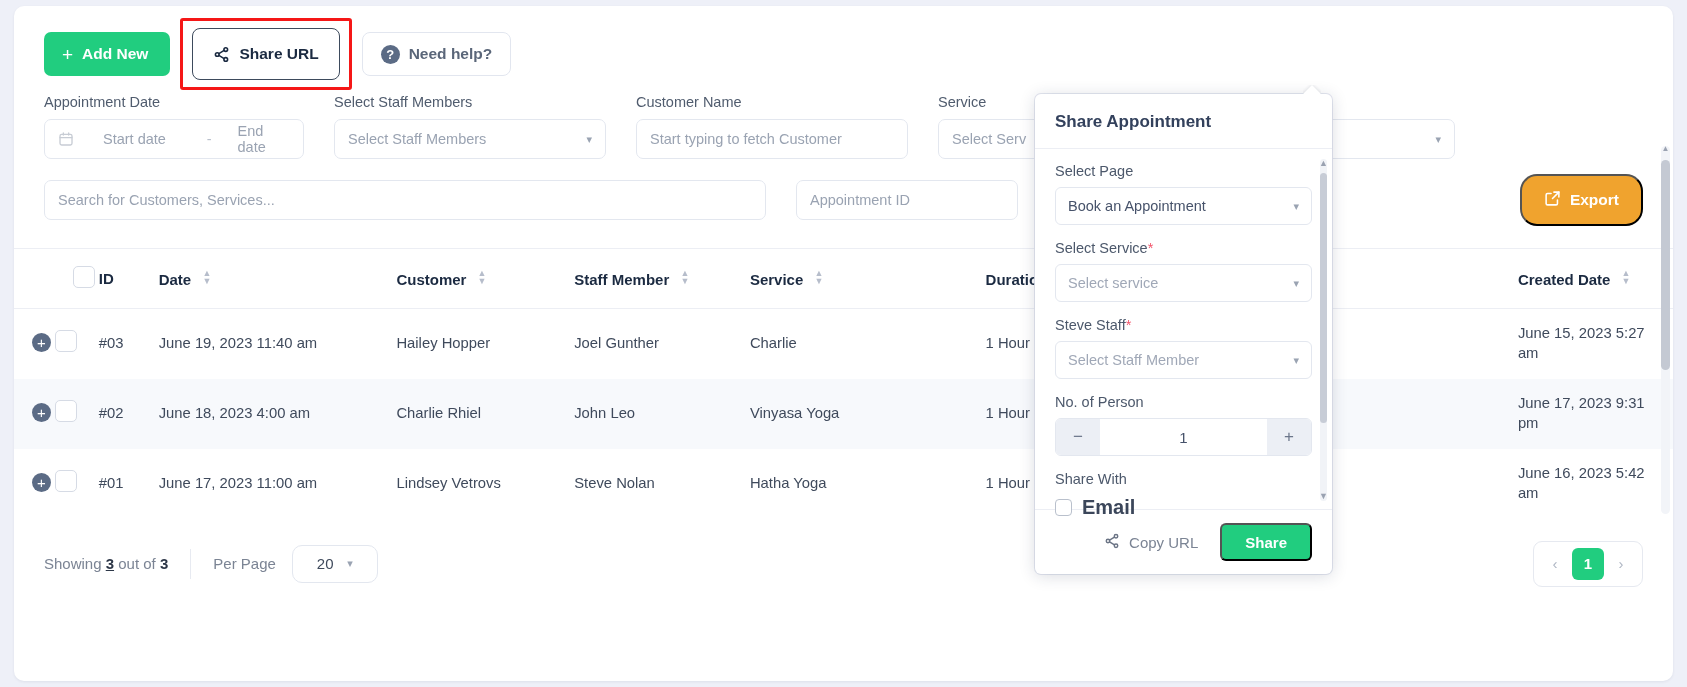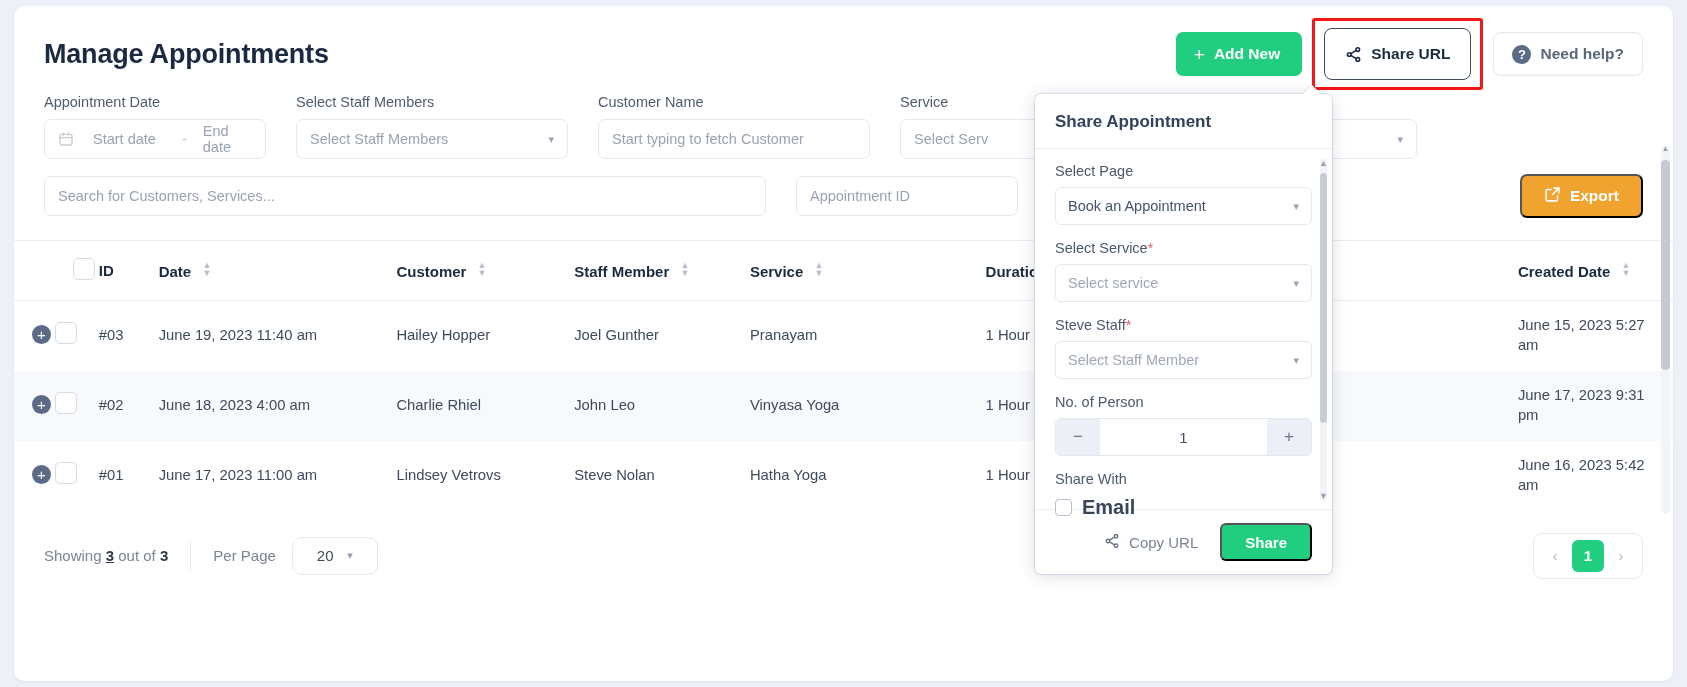--- a/index.html
+++ b/index.html
@@ -72,38 +72,38 @@
   .frow { display: flex; gap: 30px; align-items: center; }
   .fgroup { display: flex; flex-direction: column; }
   .flabel {
     font-size: 14.5px; color: #505c6e; margin-bottom: 9px; font-weight: normal;
   }
   .ctl {
     height: 40px; border: 1px solid #e3e7ef; border-radius: 7px;
     background: #fff; display: flex; align-items: center;
     padding: 0 13px; font-size: 14.5px; color: #9aa3b2;
   }
-  .ctl.date { width: 222px; gap: 6px; }
+  .ctl.date { width: 260px; gap: 16px; }
   .ctl.date .cal { margin-right: 13px; opacity: .55; display: inline-flex; }
   .ctl.date .sd { width: 86px; }
   .ctl.date .dash { color: #b9c0cc; margin: 0 10px; }
   .ctl.sel { width: 272px; justify-content: space-between; }
   .ctl.cust { width: 272px; }
   .ctl.svc  { width: 272px; justify-content: space-between; }
   .ctl.status { width: 215px; justify-content: space-between; }
   .chev { color: #9aa3b2; font-size: 11px; margin-left: 8px; }
   .frow2 { display: flex; gap: 30px; align-items: center; margin-top: 15px; }
   .ctl.apptid { width: 222px; }
   .ctl.search { width: 722px; }
   .btn-filter {
     background: #21cd7f; width: 92px; height: 44px; border-radius: 7px;
   }
   .btn-export {
-    background: #f0a32e; color: #fff; height: 44px; padding: 0 22px;
-    border-radius: 7px; display: inline-flex; align-items: center; gap: 9px;
+    background: #f0a32e; color: #fff; height: 52px; padding: 0 22px;
+    border-radius: 17px; display: inline-flex; align-items: center; gap: 9px;
     font-size: 15.5px; font-weight: bold; margin-left: auto;
   }
 
   
   .table-wrap { margin-top: 22px; border-top: 1px solid #eceef4; }
   table { width: 100%; border-collapse: collapse; table-layout: fixed; }
   thead th {
     font-size: 15px; font-weight: bold; color: #1b2a41;
     text-align: left; padding: 17px 8px 17px 0; vertical-align: middle;
     border-bottom: 1px solid #eceef4;
@@ -266,21 +266,20 @@
     color:#9aa2b1; font-size:8px; line-height:8px;
   }
 </style>
 </head>
 <body>
 
 <div class="page">
 <div class="card">
 
   <div class="header">
-    <h1 class="page-title">Manage Appointments</h1>
 
     <div class="head-actions">
       <button class="btn btn-add">
         <span class="plus">+</span>
         <span>Add New</span>
       </button>
 
       <div class="share-wrap">
         <button class="btn btn-share">
           <span class="share-ico">
@@ -414,21 +413,21 @@
         </tr>
       </thead>
       <tbody>
         <tr>
           <td class="c-exp"><span class="expand">+</span></td>
           <td class="c-chk"><span class="chkbox"></span></td>
           <td class="c-id">#03</td>
           <td class="c-date">June 19, 2023 11:40 am</td>
           <td class="c-cust">Hailey Hopper</td>
           <td class="c-staff">Joel Gunther</td>
-          <td class="c-svc">Pranayam</td>
+          <td class="c-svc">Charlie</td>
           <td class="c-dur">1 Hour</td>
           <td class="c-gap"></td>
           <td class="c-cre">June 15, 2023 5:27 am</td>
         </tr>
         <tr class="alt">
           <td class="c-exp"><span class="expand">+</span></td>
           <td class="c-chk"><span class="chkbox"></span></td>
           <td class="c-id">#02</td>
           <td class="c-date">June 18, 2023 4:00 am</td>
           <td class="c-cust">Charlie Rhiel</td>

